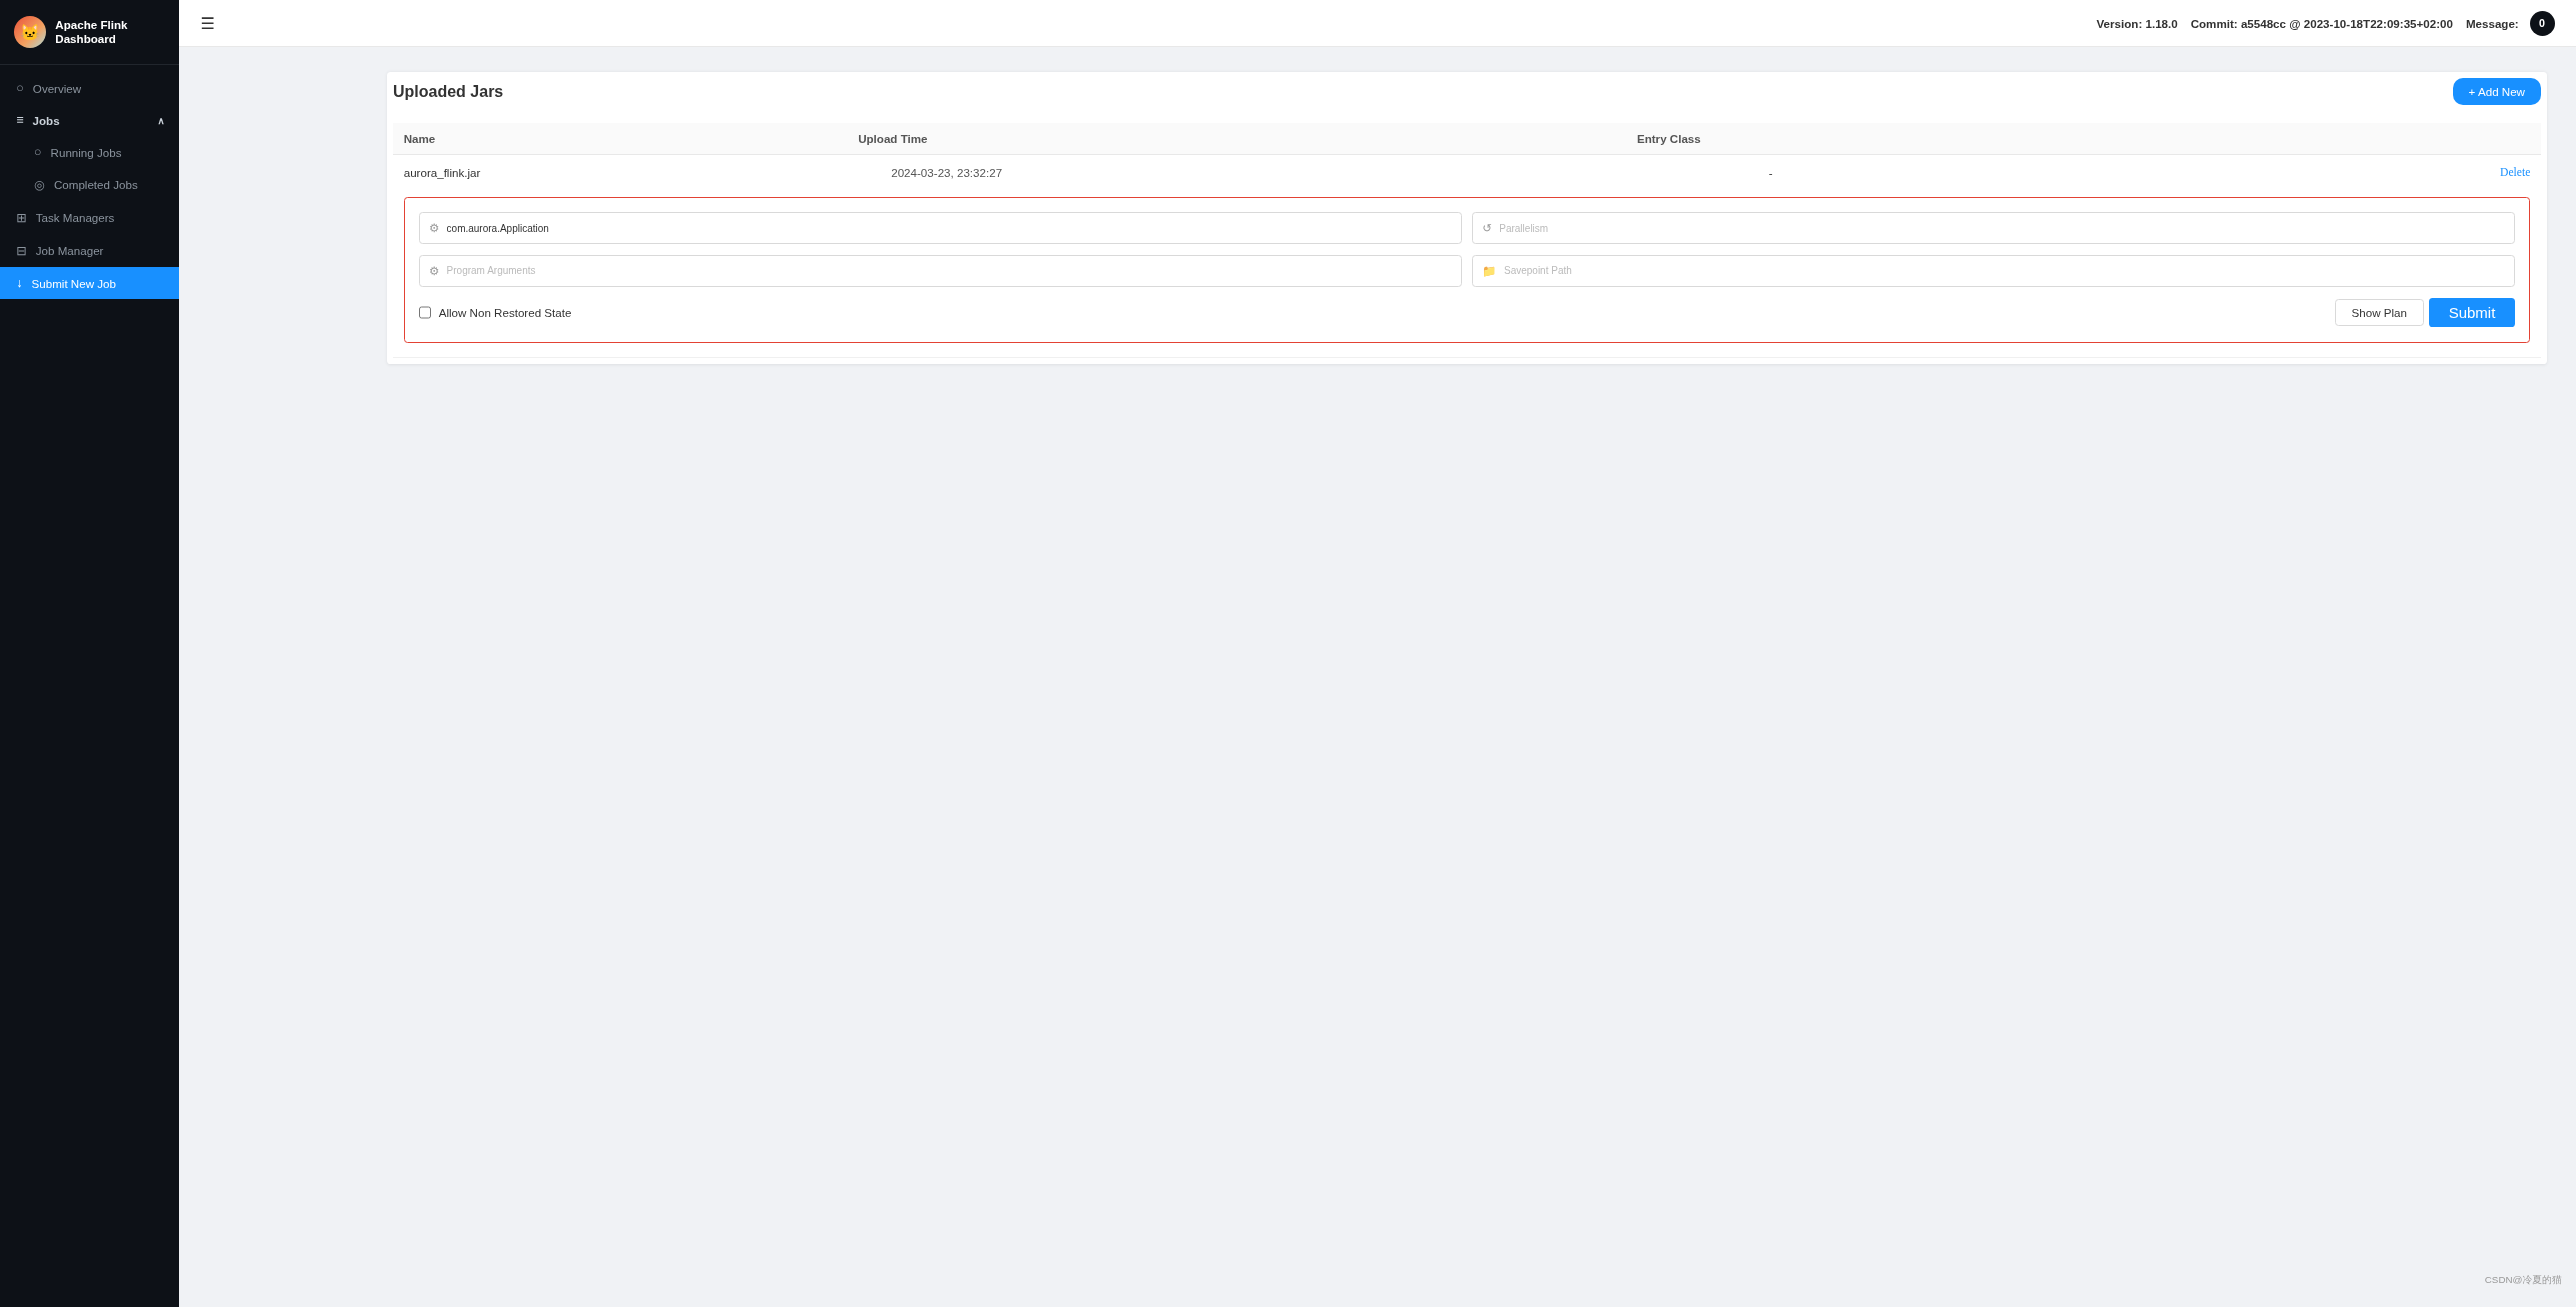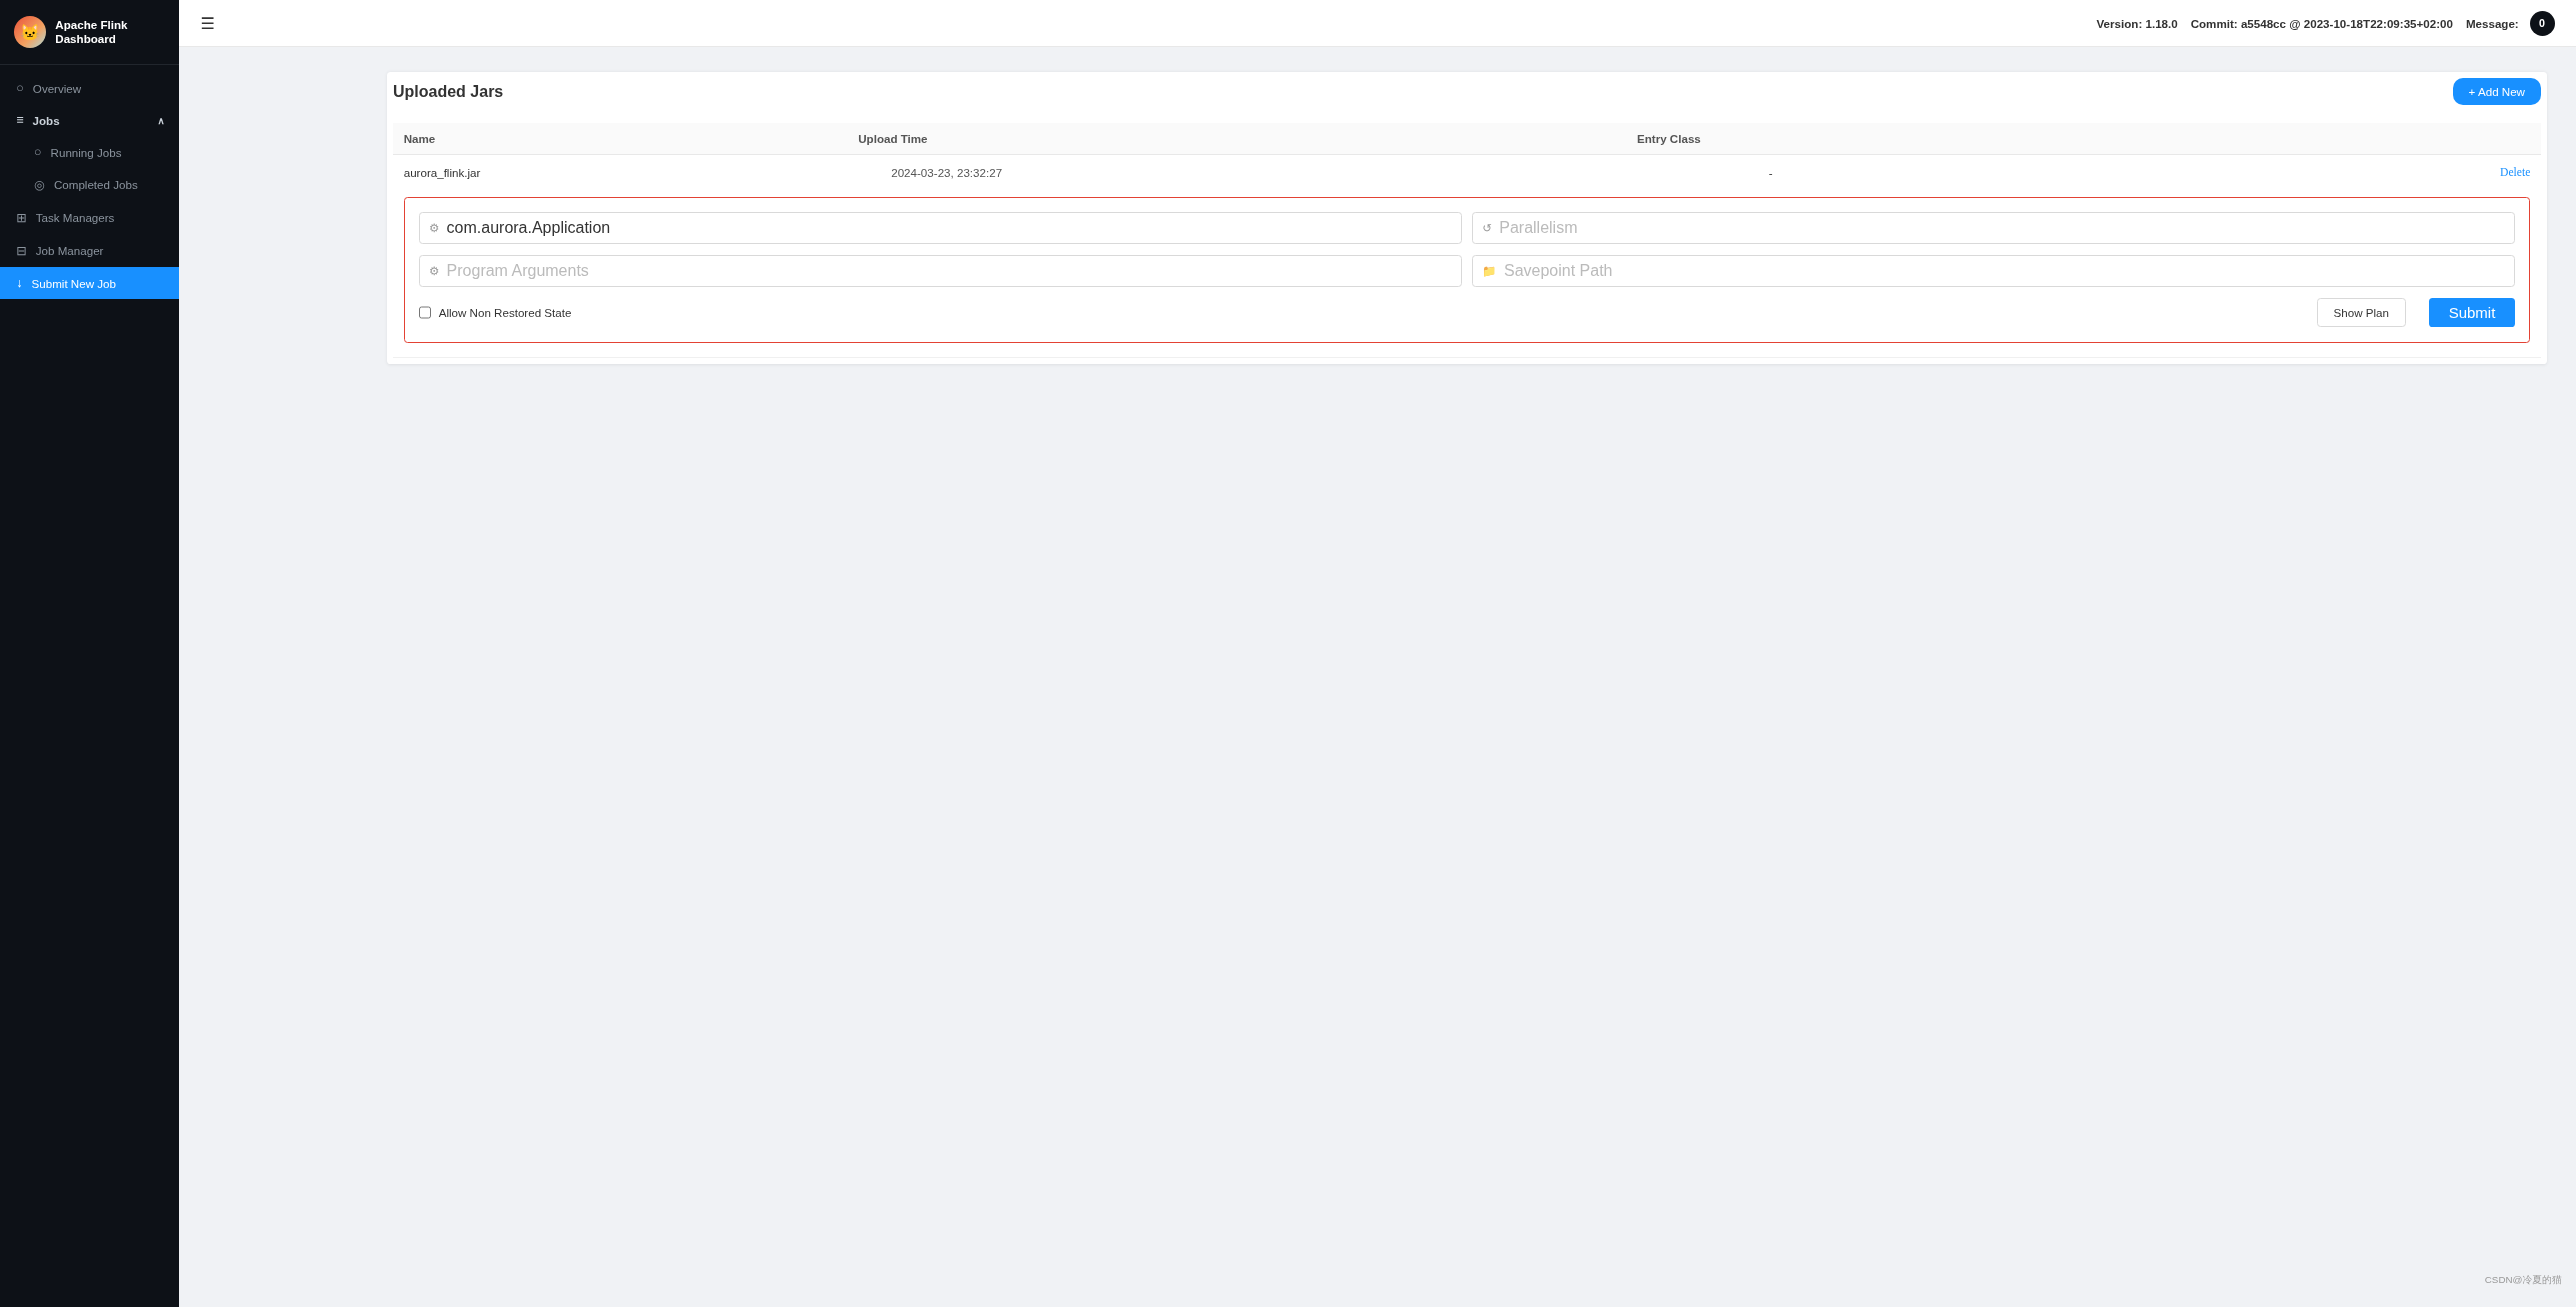--- a/index.html
+++ b/index.html
@@ -178,21 +178,21 @@
     .form-input-wrap .input-icon {
       color: #999;
       margin-right: 7.2px;
       font-size: 11.6px;
       flex-shrink: 0;
     }
     .form-input-wrap input {
       border: none;
       outline: none;
       flex: 1;
-      font-size: 16px;
+      font-size: 10px;
       color: #333;
       background: transparent;
     }
     .form-input-wrap input::placeholder { color: #bbb; }
     .form-actions {
       display: flex;
       align-items: center;
       gap: 14.3px;
       margin-top: 6px;
     }
@@ -201,21 +201,21 @@
       align-items: center;
       gap: 7.2px;
       font-size: 11.6px;
       color: #333;
       cursor: pointer;
     }
     .checkbox-label input[type="checkbox"] {
       width: 12.5px; height: 12.5px;
       cursor: pointer;
     }
-    .actions-right { margin-left: auto; display: flex; gap: 23px; }
+    .actions-right { margin-left: auto; display: flex; gap: 5px; align-items: center; }
     .btn-show-plan {
       background: #fff;
       color: #333;
       border: 0.9px solid #d9d9d9;
       padding: 6.3px 16px;
       border-radius: 3.6px;
       font-size: 11.6px;
       cursor: pointer;
     }
     .btn-submit {

